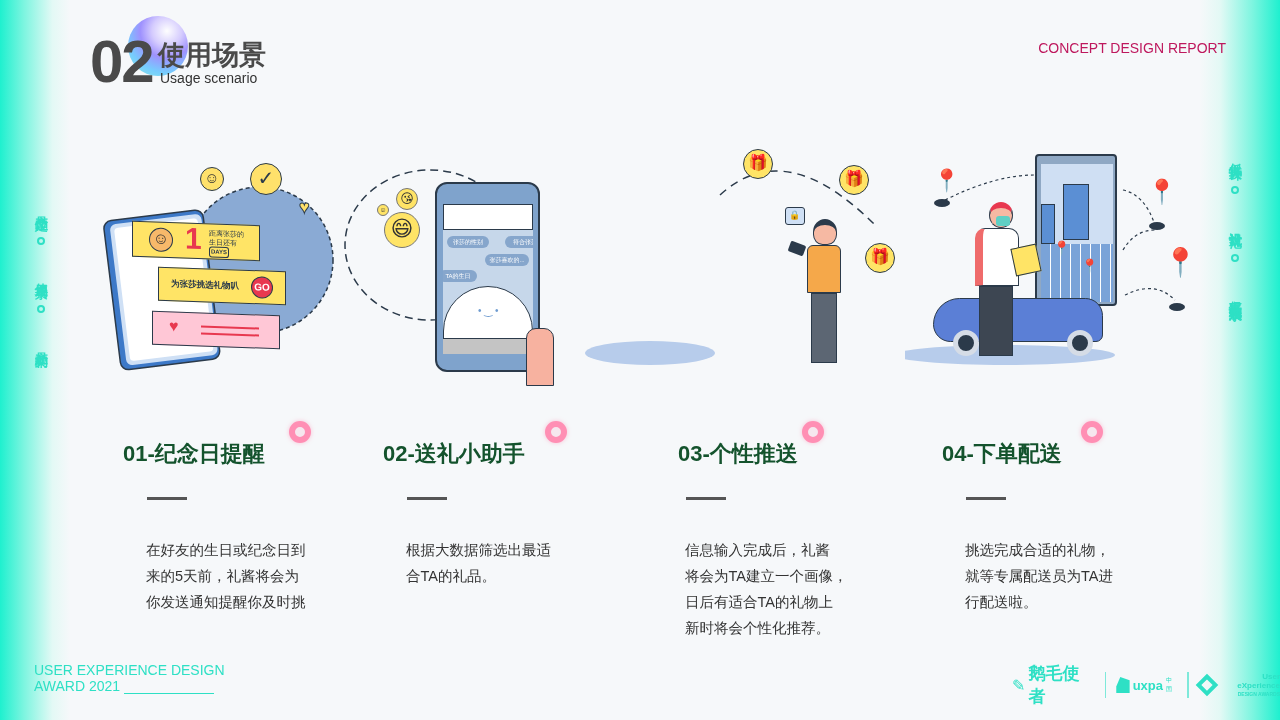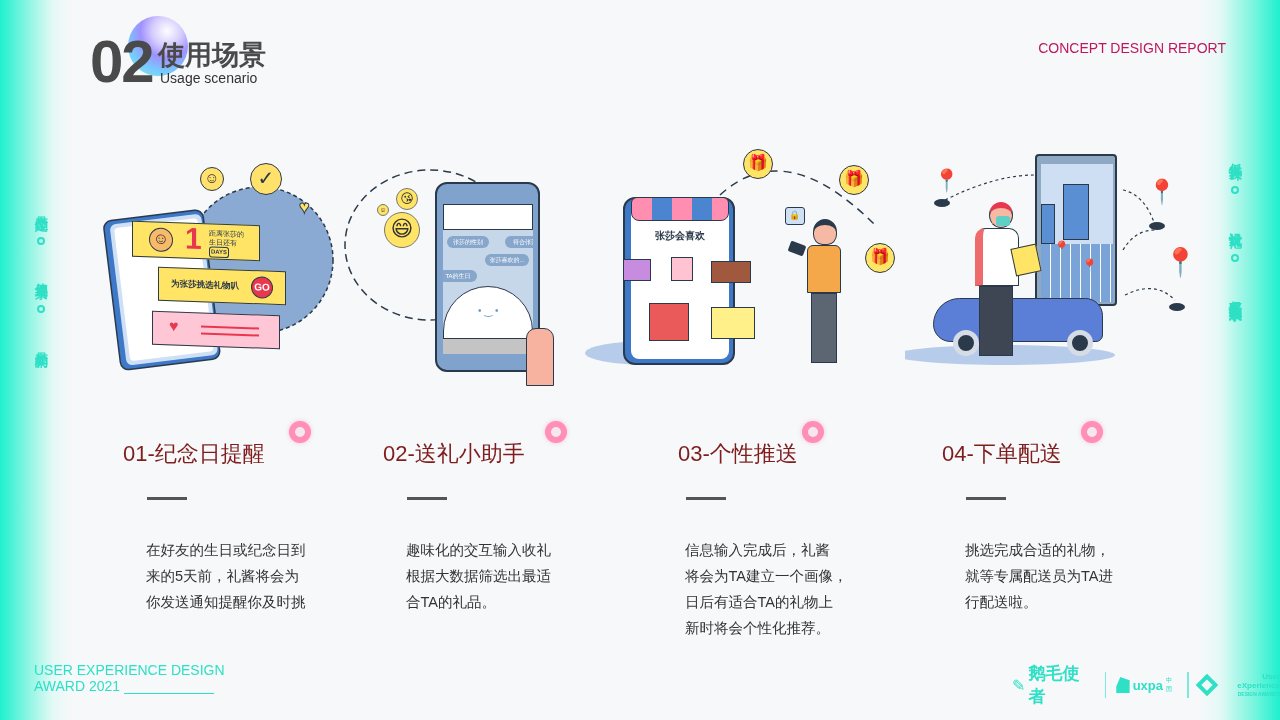--- a/index.html
+++ b/index.html
@@ -42,21 +42,21 @@
   .side-nav.left { left:33px; top:205px; width:16px; }
   .side-nav.right { right:37px; top:153px; width:16px; }
   .side-nav .vtext {
     writing-mode:vertical-rl; text-orientation:upright; font-size:13px; font-weight:bold; color:#2ee0c5; letter-spacing:1px;
   }
   .side-nav .dot {
     width:8px; height:8px; border-radius:50%; border:2px solid #2ee0c5; margin:28px 0;
   }
   .illus { position:absolute; }
   .card-title {
-    position:absolute; font-size:22px; font-weight:normal; color:#7f1d1d; line-height:28px;
+    position:absolute; font-size:22px; font-weight:bold; color:#14532d; line-height:28px;
   }
   .pink-dot {
     position:absolute; width:22px; height:22px; border-radius:50%;
     border:6px solid #ff8fb4; background:#f6e7ee; box-shadow:0 0 4px rgba(255,143,180,0.5);
   }
   .card-bar { position:absolute; width:40px; height:3px; background:#555; }
   .card-desc {
     position:absolute; font-size:14.5px; line-height:26px; color:#333; width:190px;margin-top:25px;
   }
   .footer-award {
@@ -157,30 +157,20 @@
   <div style="position:absolute;left:44px;top:52px;width:36px;height:36px;border-radius:50%;background:#ffe466;border:1.5px solid #777;text-align:center;font-size:22px;line-height:32px;">😄</div>
   <div style="position:absolute;left:56px;top:28px;width:22px;height:22px;border-radius:50%;background:#ffe466;border:1.2px solid #777;text-align:center;font-size:13px;line-height:20px;">😘</div>
   <div style="position:absolute;left:37px;top:44px;width:12px;height:12px;border-radius:50%;background:#ffe466;border:1px solid #777;font-size:7px;line-height:10px;text-align:center;">☺</div>
 </div>
 
 <div class="illus" style="left:585px;top:145px;width:315px;height:230px;">
   <svg width="315" height="230" viewBox="0 0 315 230">
     <path d="M135 50 Q 200 -10 290 80" fill="none" stroke="#2b3a4a" stroke-width="1.5" stroke-dasharray="8,6"></path>
     <ellipse cx="65" cy="208" rx="65" ry="12" fill="#b7cceb"></ellipse>
   </svg>
-  <div style="position:absolute;left:38px;top:52px;width:112px;height:168px;border-radius:12px;background:#3d79c8;border:2px solid #2b3a4a;">
-    <div style="position:absolute;left:6px;top:4px;width:98px;height:156px;border-radius:8px;background:#fff;"></div>
-    <div style="position:absolute;left:6px;top:-2px;width:98px;height:24px;background:repeating-linear-gradient(to right,#ff8eb0 0 20px,#4b85cf 20px 40px);border:1.5px solid #2b3a4a;border-radius:6px 6px 8px 8px;"></div>
-    <div style="position:absolute;left:0;top:30px;width:110px;text-align:center;font-size:10px;font-weight:bold;color:#2b3a4a;">张莎会喜欢</div>
-    <div style="position:absolute;left:-2px;top:60px;width:28px;height:22px;background:#c78be0;border:1.5px solid #2b3a4a;"></div>
-    <div style="position:absolute;left:46px;top:58px;width:22px;height:24px;background:#ffc3d2;border:1.5px solid #2b3a4a;"></div>
-    <div style="position:absolute;left:86px;top:62px;width:40px;height:22px;background:#a0583f;border:1.5px solid #2b3a4a;"></div>
-    <div style="position:absolute;left:24px;top:104px;width:40px;height:38px;background:#ea5a5a;border:1.5px solid #2b3a4a;"></div>
-    <div style="position:absolute;left:86px;top:108px;width:44px;height:32px;background:#fff08a;border:1.5px solid #2b3a4a;"></div>
-  </div>
   <div style="position:absolute;left:158px;top:4px;width:30px;height:30px;border-radius:50%;background:#ffe466;border:1.5px solid #2b3a4a;text-align:center;font-size:16px;line-height:26px;">🎁</div>
   <div style="position:absolute;left:254px;top:20px;width:30px;height:30px;border-radius:50%;background:#ffe466;border:1.5px solid #2b3a4a;text-align:center;font-size:16px;line-height:26px;">🎁</div>
   <div style="position:absolute;left:280px;top:98px;width:30px;height:30px;border-radius:50%;background:#ffe466;border:1.5px solid #2b3a4a;text-align:center;font-size:16px;line-height:26px;">🎁</div>
   <div style="position:absolute;left:200px;top:62px;width:20px;height:18px;background:#cfe0f5;border:1.5px solid #2b3a4a;border-radius:3px;text-align:center;font-size:9px;line-height:15px;">🔒</div>
   <div style="position:absolute;left:228px;top:74px;width:24px;height:26px;border-radius:50% 50% 40% 40%;background:#f6b9a3;border:1.5px solid #2b3a4a;border-top:6px solid #2b3a4a;"></div>
   <div style="position:absolute;left:222px;top:100px;width:34px;height:48px;background:#f5a84a;border:1.5px solid #2b3a4a;border-radius:6px 6px 0 0;"></div>
   <div style="position:absolute;left:226px;top:148px;width:26px;height:70px;background:#5c6673;border:1.5px solid #2b3a4a;"></div>
   <div style="position:absolute;left:204px;top:98px;width:16px;height:11px;background:#2b3a4a;border-radius:2px;transform:rotate(20deg);"></div>
 </div>
 
@@ -223,21 +213,20 @@
 <div class="card-desc" style="left:146px;top:512px;">
   <div>在好友的生日或纪念日到</div>
     <div>来的5天前，礼酱将会为</div>
     <div>你发送通知提醒你及时挑</div>
 </div>
 
 <div class="pink-dot" style="left:545px;top:421px;"></div>
 <div class="card-title" style="left:383px;top:440px;">02-送礼小助手</div>
 <div class="card-bar" style="left:407px;top:497px;"></div>
 <div class="card-desc" style="left:406px;top:512px;">
-  <div>趣味化的交互输入收礼</div>
     <div>根据大数据筛选出最适</div>
     <div>合TA的礼品。</div>
 </div>
 
 <div class="pink-dot" style="left:802px;top:421px;"></div>
 <div class="card-title" style="left:662px;top:440px;margin-left:16px;">03-个性推送</div>
 <div class="card-bar" style="left:686px;top:497px;"></div>
 <div class="card-desc" style="left:685px;top:512px;width:200px;">
   <div>信息输入完成后，礼酱</div>
     <div>将会为TA建立一个画像，</div>

